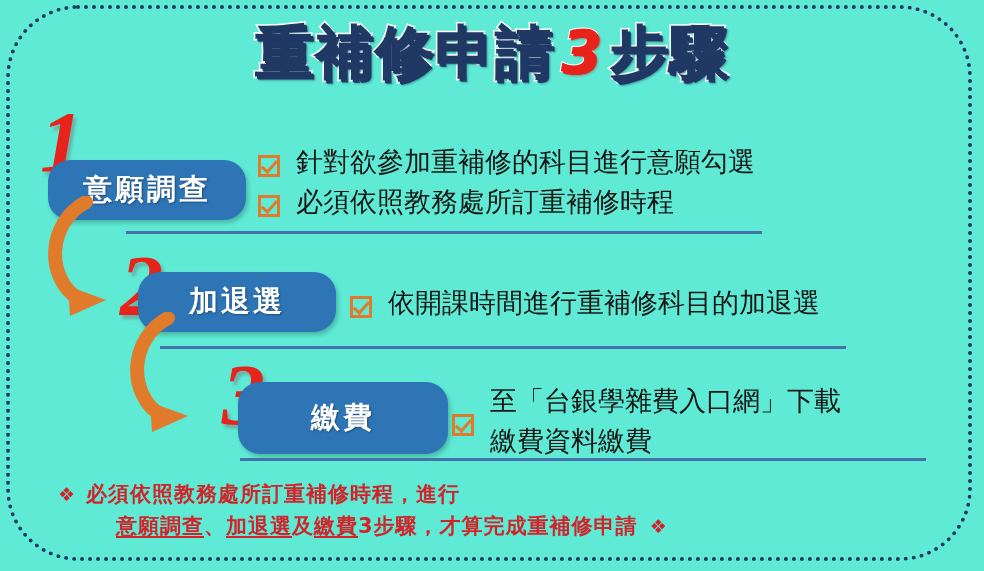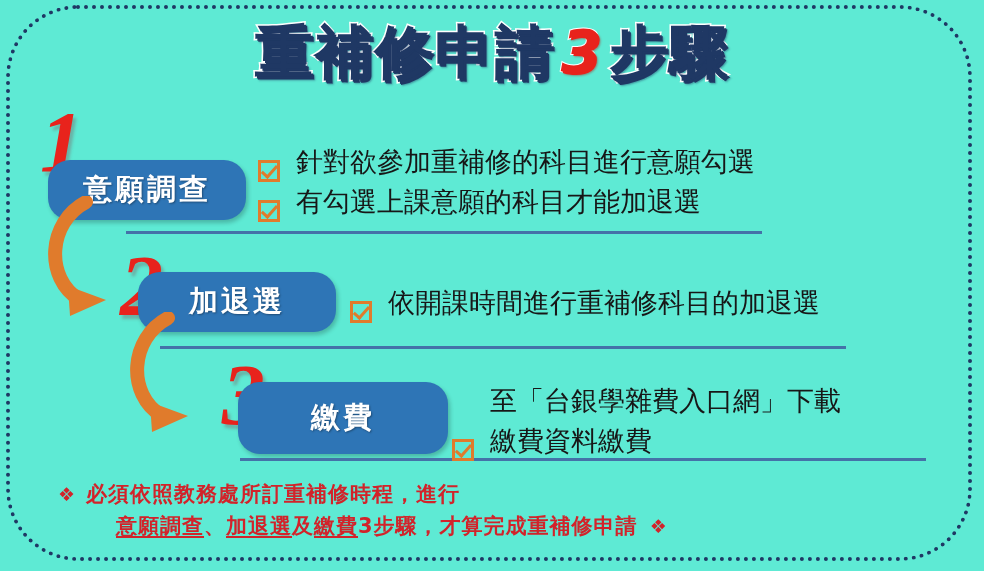--- a/index.html
+++ b/index.html
@@ -117,21 +117,21 @@
     font-family: "Liberation Serif", "DejaVu Serif", serif;
     color: #171717;
     font-size: 27px;
     line-height: 40px;
     white-space: nowrap;
   }
   #bul1 { left: 258px; top: 142px; }
   #bul2 { left: 350px; top: 283px; }
   #bul3 { left: 452px; top: 381px; }
 
-  .brow { display: flex; align-items: flex-end; }
+  .brow { display: flex; align-items: center; }
   .chk {
     flex: 0 0 auto;
     width: 22px;
     height: 22px;
     margin-top: 8px;
     margin-right: 16px;
     border: 3px solid #E07B2C;
     box-sizing: border-box;
     position: relative;
   }
@@ -202,21 +202,21 @@
   <div class="rule" id="rule2"></div>
   <div class="rule" id="rule3"></div>
 
   <div class="bullets" id="bul1">
     <div class="brow">
       <span class="chk"></span>
       <span class="btext">針對欲參加重補修的科目進行意願勾選</span>
     </div>
     <div class="brow">
       <span class="chk"></span>
-      <span class="btext">有勾選上課意願的科目才能加退選</span>
+      <span class="btext">必須依照教務處所訂重補修時程</span>
     </div>
   </div>
 
   <div class="bullets" id="bul3">
     <div class="brow">
       <span class="chk"></span>
       <span class="btext">
         <span>至「台銀學雜費入口網」下載</span>
         <span class="l2">繳費資料繳費</span>
       </span>

